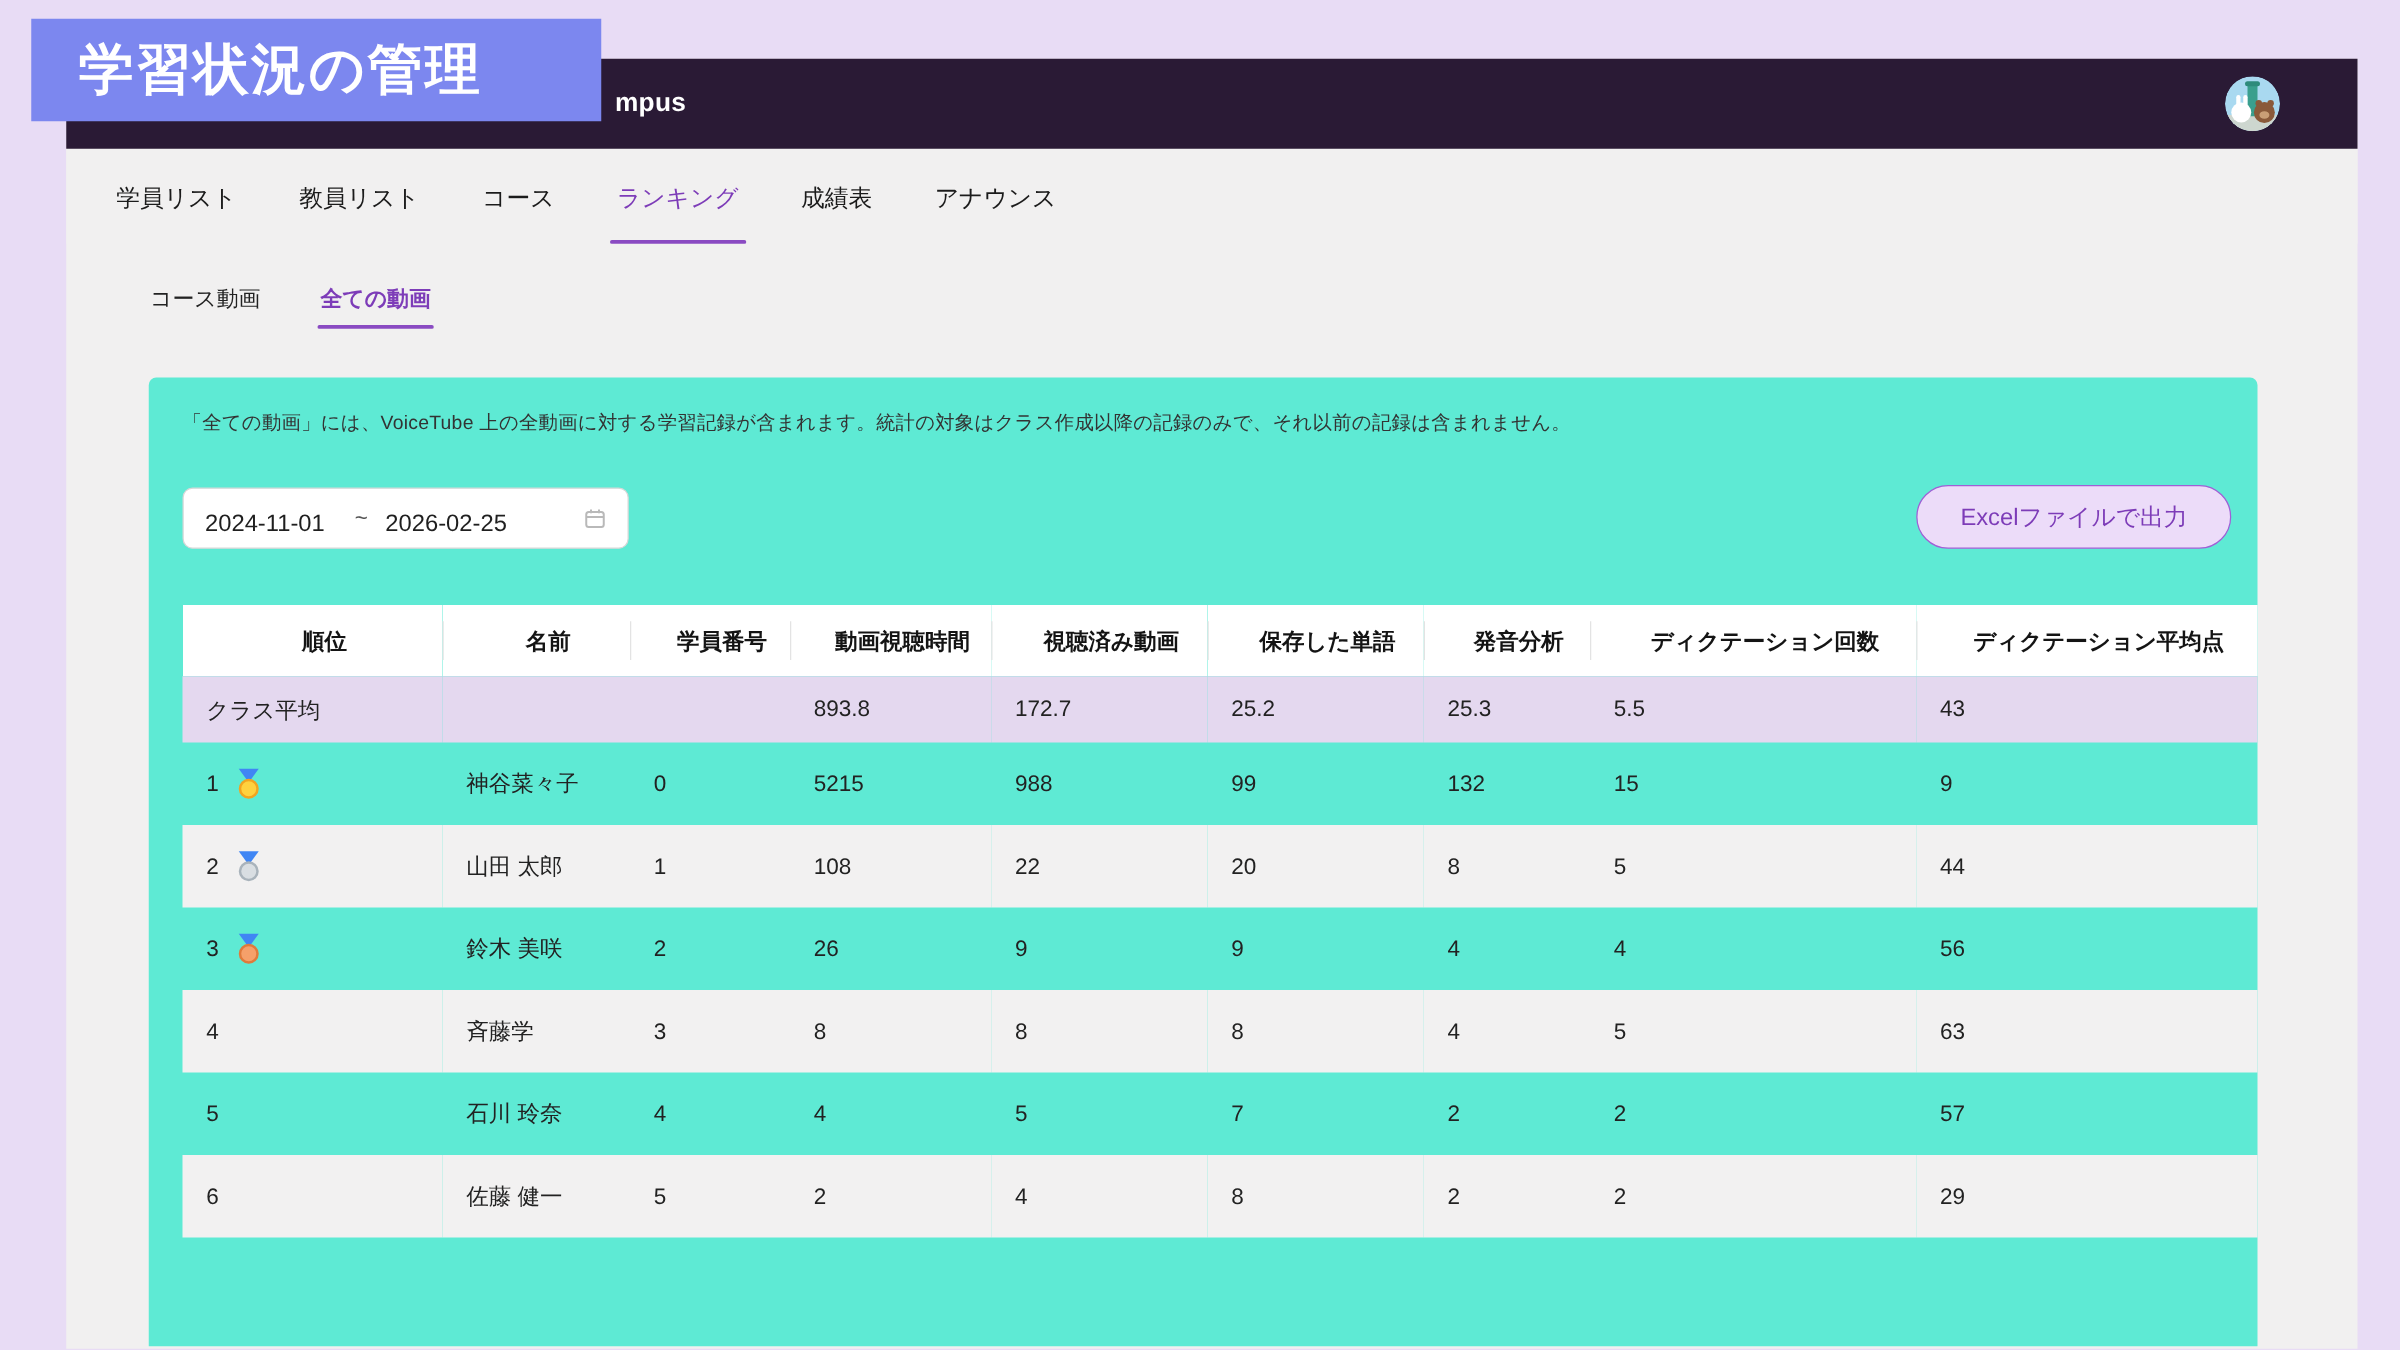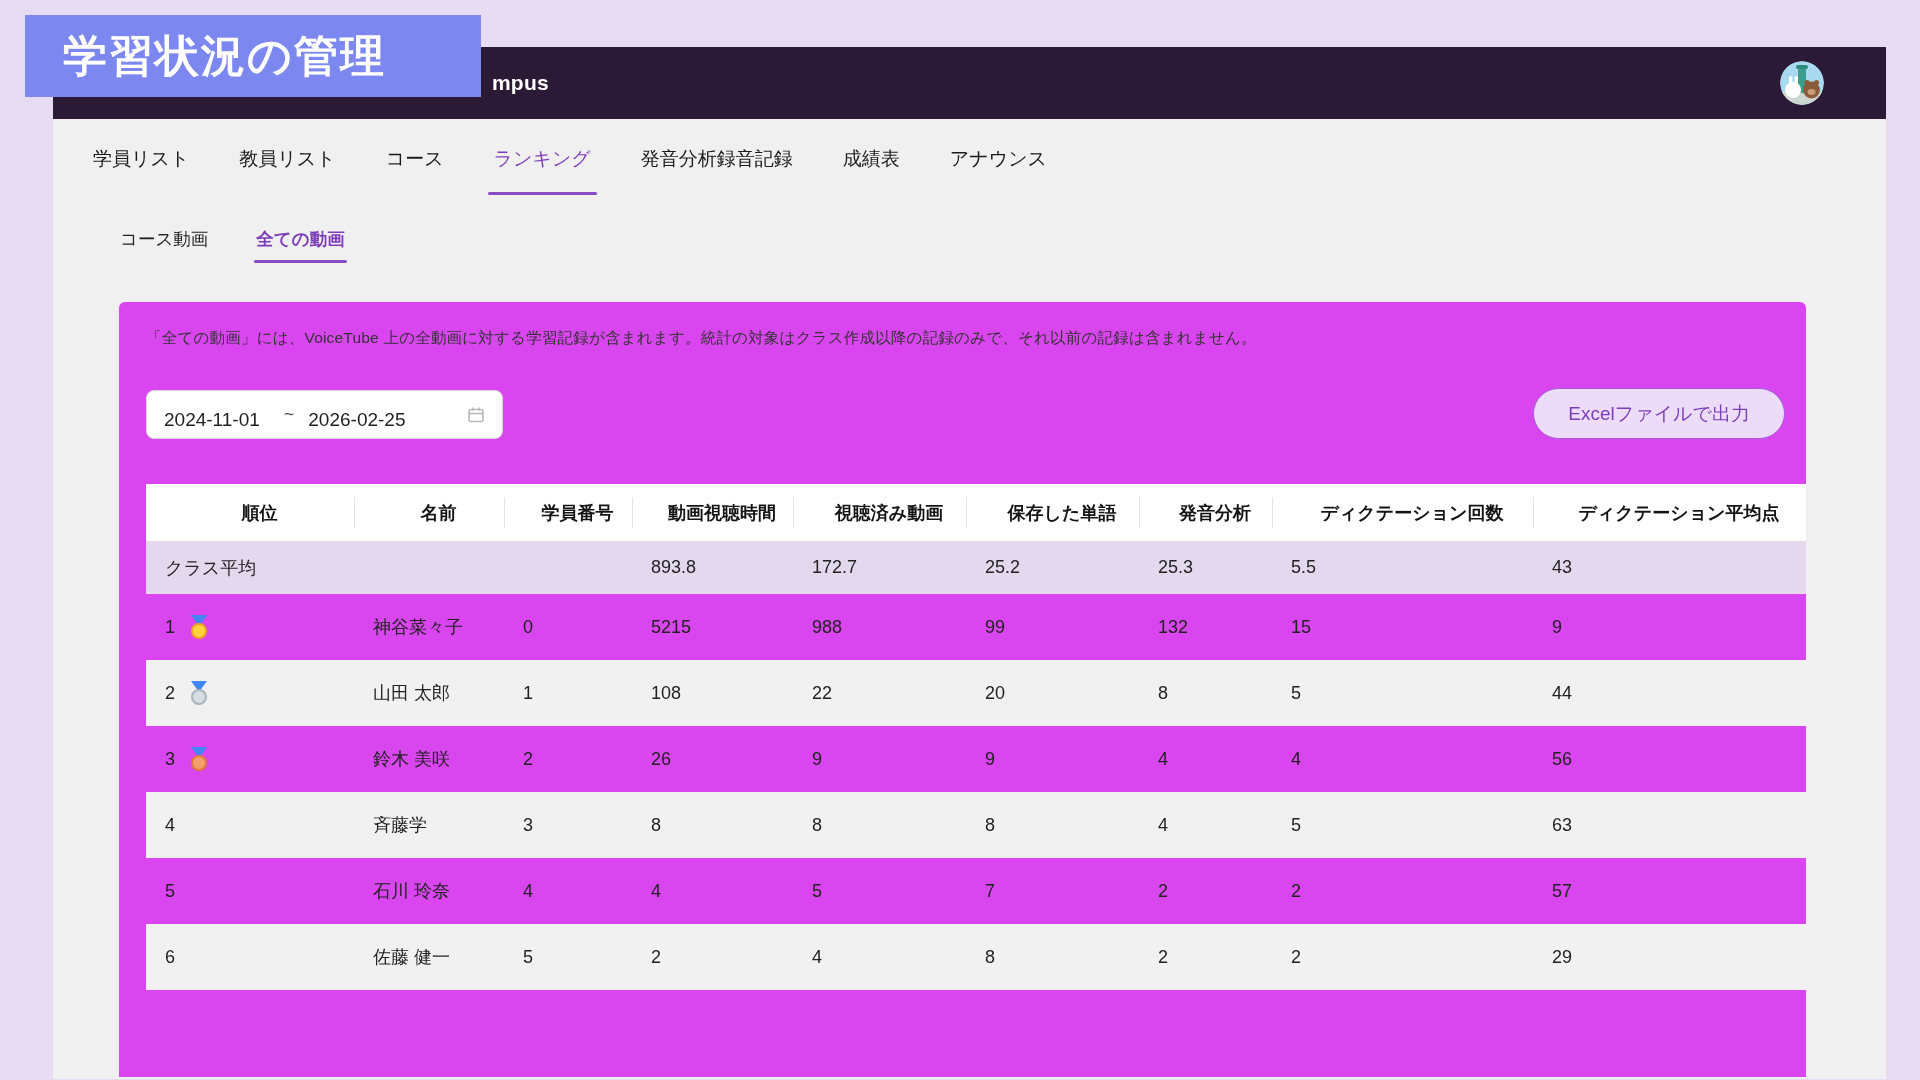--- a/index.html
+++ b/index.html
@@ -25,21 +25,21 @@
     padding:27px 2px 23px;cursor:pointer;}
   .tab.active{color:var(--accent);}
   .tab.active::after{content:"";position:absolute;left:-4px;right:-4px;bottom:0;height:3px;background:var(--accent-line);border-radius:2px;}
 
   .sub-nav{display:flex;gap:44px;padding-left:65px;margin-top:24px;}
   .subtab{position:relative;border:0;background:none;font:inherit;font-size:17.5px;color:#222;
     padding:8px 2px 12px;cursor:pointer;}
   .subtab.active{color:var(--accent);font-weight:700;}
   .subtab.active::after{content:"";position:absolute;left:0;right:0;bottom:0;height:3px;background:var(--accent-line);border-radius:2px;}
 
-  .card{position:absolute;left:66px;top:255px;width:1687px;height:775px;background:#d946ef;border-radius:6px 6px 0 0;}
+  .card{position:absolute;left:66px;top:255px;width:1687px;height:775px;background:#5eead4;border-radius:6px 6px 0 0;}
   .description{position:absolute;left:27px;top:26px;font-size:15.5px;color:#333;letter-spacing:.2px;}
 
   .date-range{position:absolute;left:27px;top:88px;width:357px;height:49px;background:#fff;
     border:1px solid #d7d7d7;border-radius:8px;display:flex;align-items:center;padding:0 17px;cursor:pointer;}
   .date-range .dt{font-size:19px;color:#1f1f1f;margin-top:11px;}
   .date-range .sep{font-size:18px;color:#555;margin:0 14px 0 24px;}
   .date-range .cal{margin-left:auto;display:flex;}
 
   .export-btn{position:absolute;right:21px;top:86px;height:51px;padding:0 34px;border-radius:26px;
     background:var(--export-bg);border:1.5px solid var(--export-border);color:var(--accent);
@@ -89,21 +89,20 @@
         </g>
       </svg>
     </span>
   </header>
 
   <nav class="main-nav" id="main-nav">
       <button class="tab">学員リスト</button>
       <button class="tab">教員リスト</button>
       <button class="tab">コース</button>
       <button class="tab active">ランキング</button>
-      <button class="tab">発音分析録音記録</button>
       <button class="tab">成績表</button>
       <button class="tab">アナウンス</button>
     </nav>
 
   <nav class="sub-nav" id="sub-nav">
       <button class="subtab">コース動画</button>
       <button class="subtab active">全ての動画</button>
     </nav>
 
   <section class="card">

